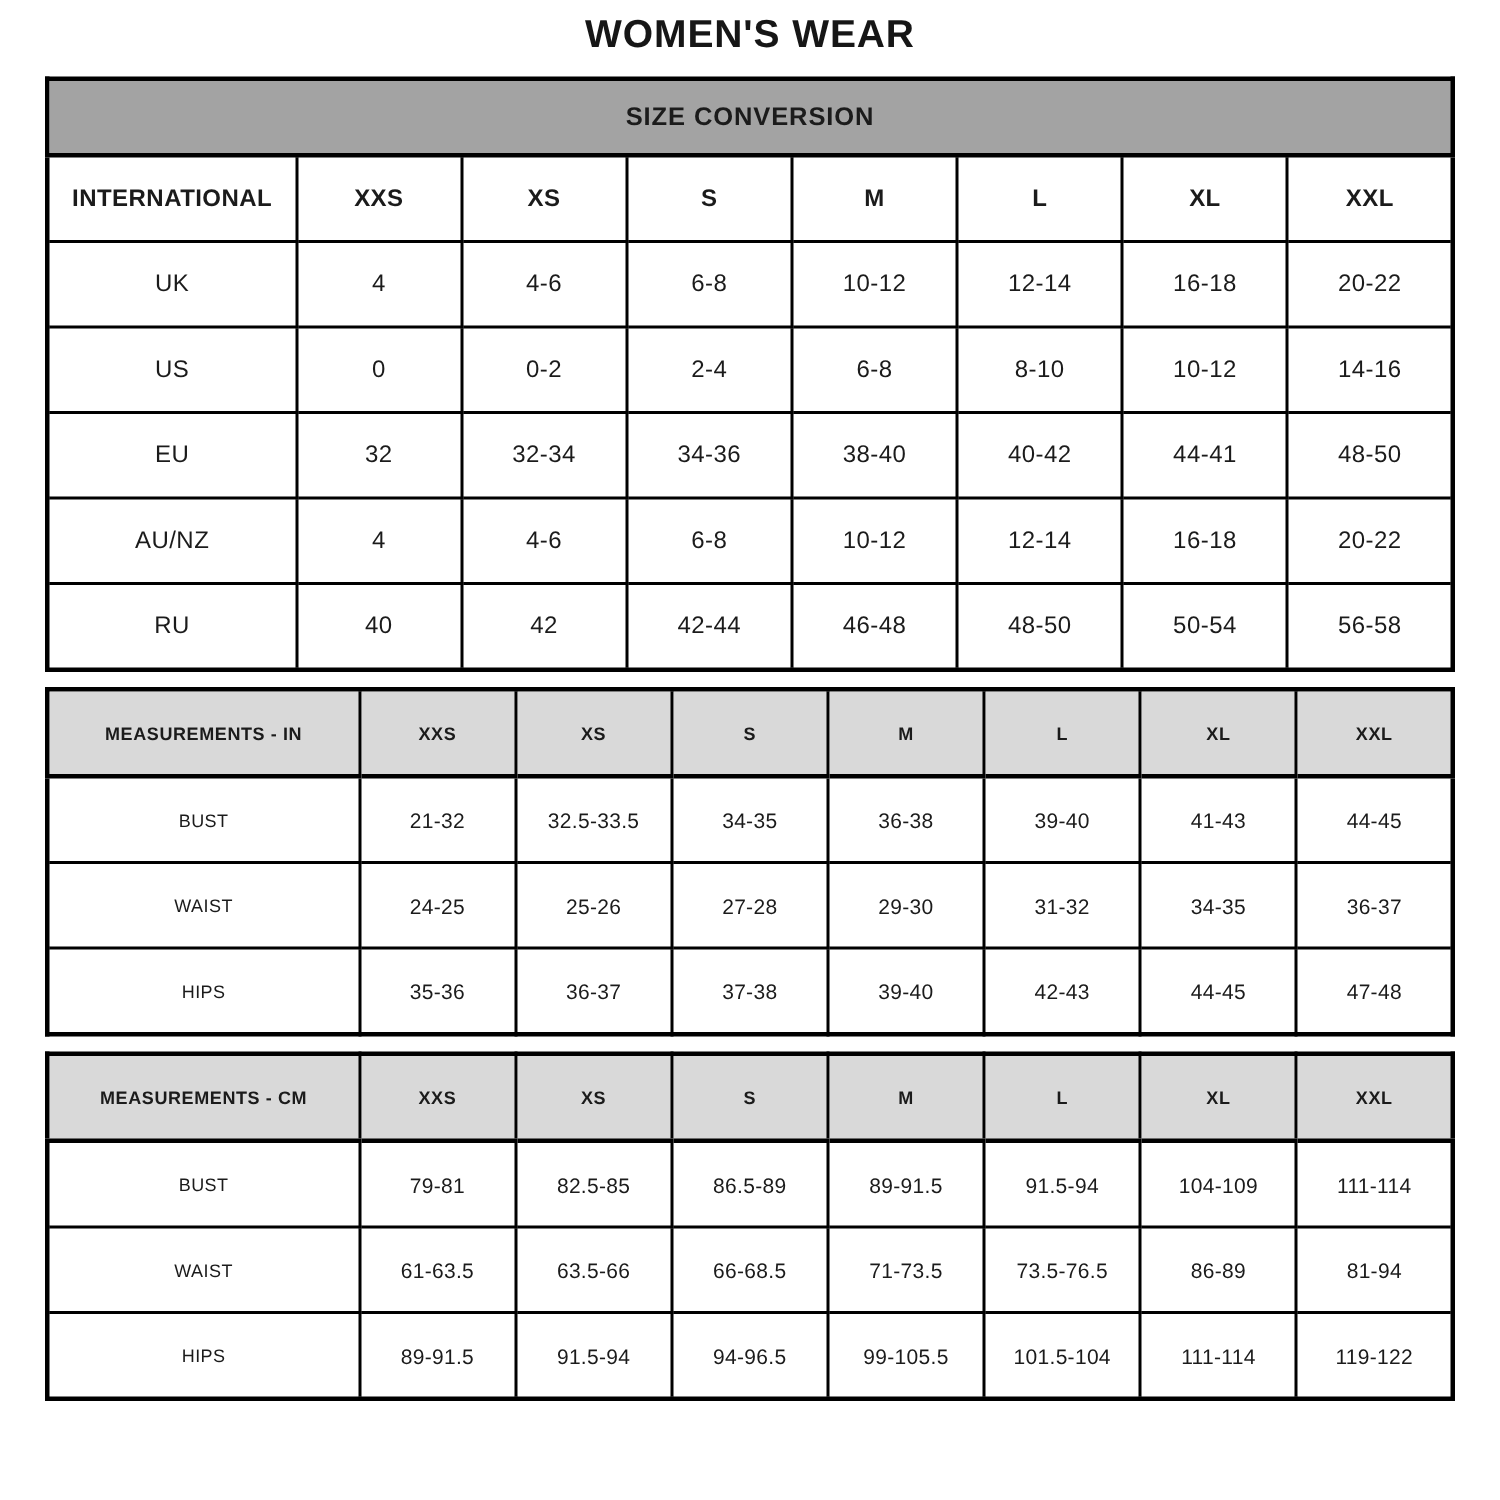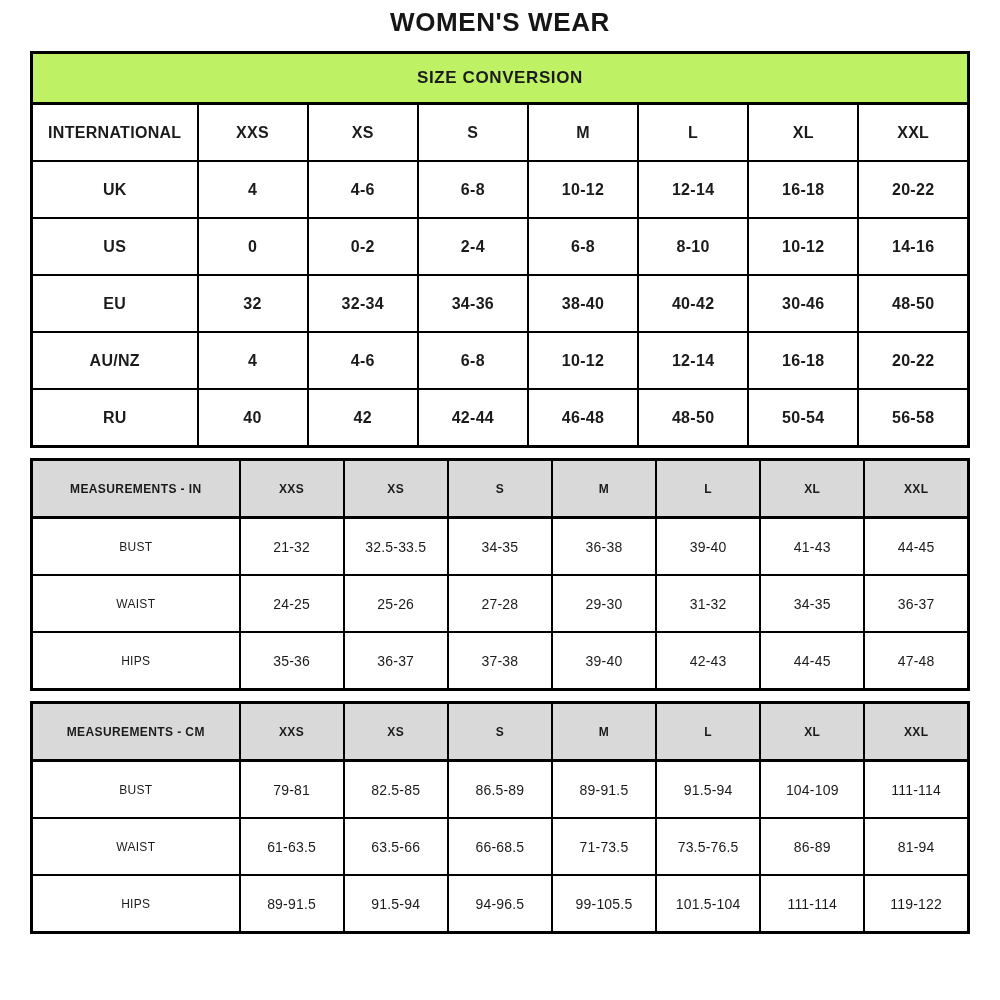--- a/index.html
+++ b/index.html
@@ -34,24 +34,24 @@
   td {
     border: 2px solid #000;
     text-align: center;
     vertical-align: middle;
     padding: 0 4px;
     overflow: hidden;
     white-space: nowrap;
   }
   
   .t1 col.c-label { width: 166px; }
-  .t1 td { height: 55px; font-size: 16px; font-weight: 700; letter-spacing: 0.3px; }
+  .t1 td { height: 55px; font-size: 16px; font-weight: 400; letter-spacing: 0.3px; }
   .t1 .banner-cell {
     height: 48px;
-    background: #bef264;
+    background: #a3a3a3;
     font-size: 17px;
     font-weight: 700;
     letter-spacing: 0.6px;
     border-bottom-width: 3px;
   }
   .t1 .hdr-cell { font-weight: 700; }
   
   .t2 { margin-top: 10px; }
   .t2 col.c-label { width: 208px; }
   .t2 td { height: 55px; }
@@ -111,21 +111,21 @@
       <td>10-12</td>
       <td>14-16</td>
     </tr>
     <tr>
       <td>EU</td>
       <td>32</td>
       <td>32-34</td>
       <td>34-36</td>
       <td>38-40</td>
       <td>40-42</td>
-      <td>30-46</td>
+      <td>44-41</td>
       <td>48-50</td>
     </tr>
     <tr>
       <td>AU/NZ</td>
       <td>4</td>
       <td>4-6</td>
       <td>6-8</td>
       <td>10-12</td>
       <td>12-14</td>
       <td>16-18</td>

